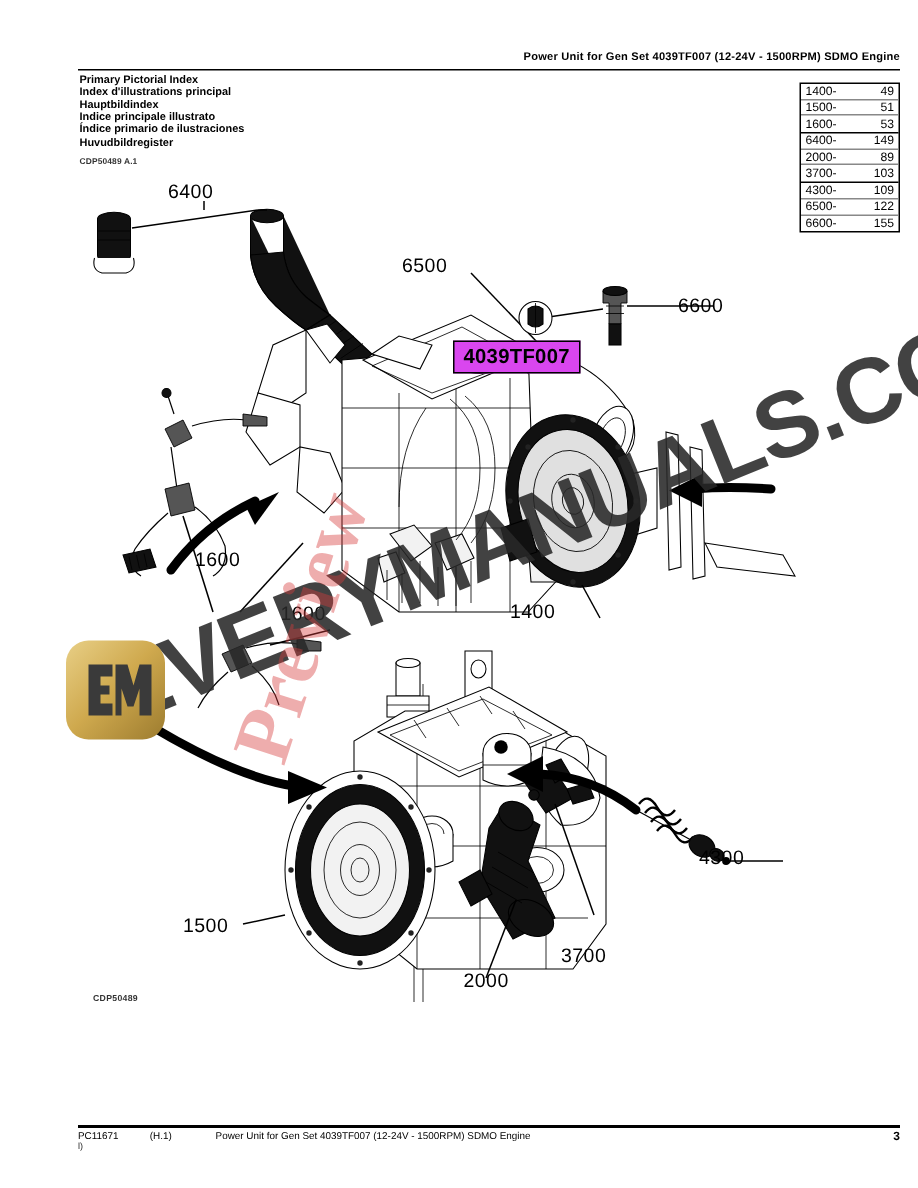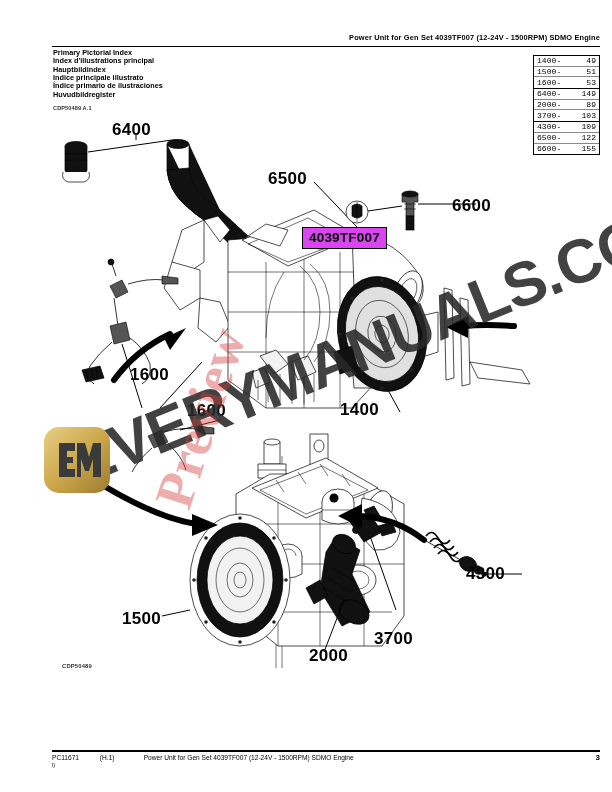--- a/index.html
+++ b/index.html
@@ -51,21 +51,21 @@
   }
 
   
   #index-table {
     position: absolute;
     left: 533px; top: 55px;
     width: 67px;
     border: 1.2px solid #000;
     background: #fff;
   }
-  .idx-group { border-bottom: 1.2px solid #000; font-family: Liberation Mono, monospace; }
+  .idx-group { border-bottom: 1.2px solid #000; }
   .idx-group:last-child { border-bottom: none; }
   .idx-row {
     display: flex;
     justify-content: space-between;
     align-items: center;
     height: 10.7px;
     padding: 0 3px 0 3px;
     font-size: 8.1px;
     border-bottom: 0.5px solid #888;
   }
@@ -89,22 +89,22 @@
     border: 1.7px solid #000;
     font-size: 13.5px;
     font-weight: bold;
     letter-spacing: 0.2px;
     background: #d946ef;
   }
 
   
   .callout {
     position: absolute;
-    font-size: 17px;
-    font-weight: bold;
+    font-size: 13px;
+    font-weight: normal;
     letter-spacing: 0.3px;
     white-space: nowrap;
   }
 
   #figure-code-bottom {
     position: absolute;
     left: 62px; top: 663px;
     font-size: 5.8px;
     font-weight: bold;
     color: #333;

